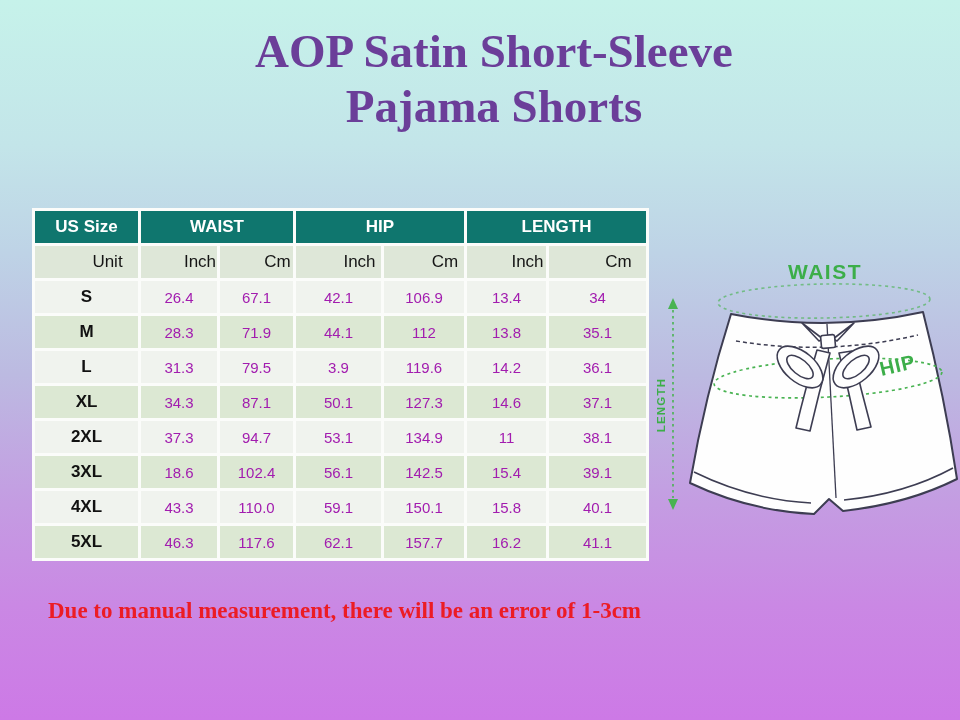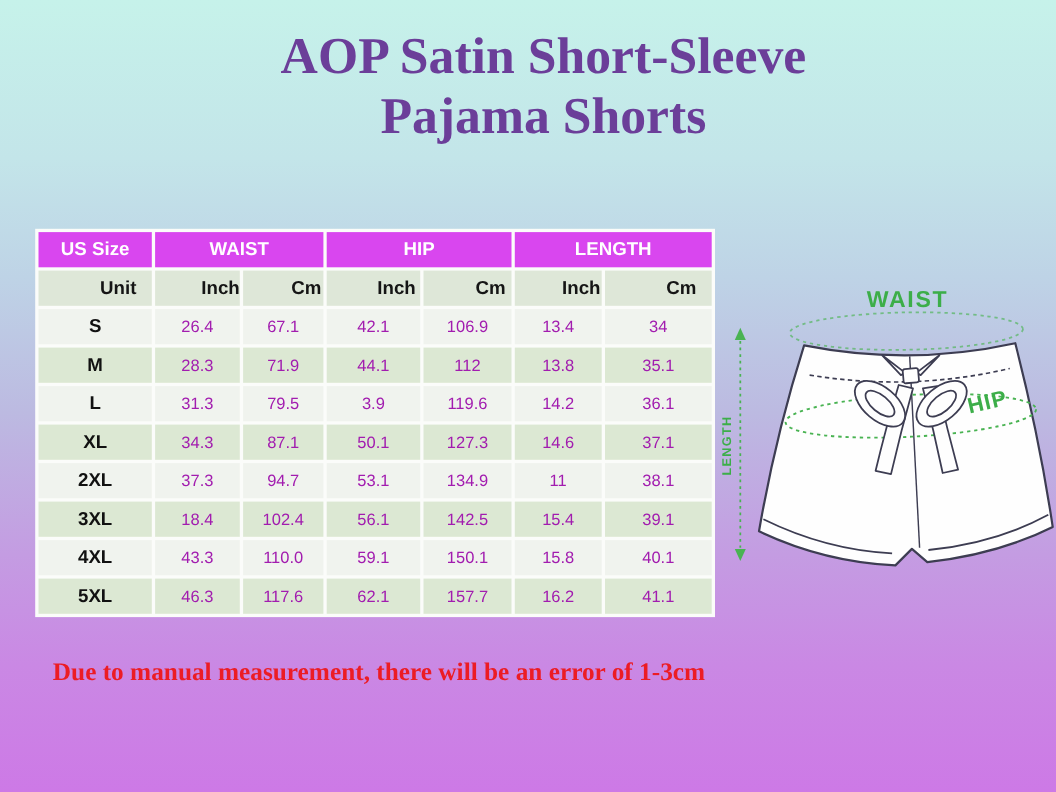--- a/index.html
+++ b/index.html
@@ -18,24 +18,24 @@
   .size-table{
     position:absolute;left:32px;top:208px;
     border-collapse:separate;border-spacing:3px;
     background:#fbfcfa;table-layout:fixed;
   }
   .size-table td,.size-table th{
     padding:0;text-align:center;vertical-align:middle;height:32px;
     font-family:"Liberation Sans",sans-serif;
   }
   .size-table th.group{
-    background:#d946ef;color:#fff;font-size:17px;font-weight:bold;
+    background:#0f766e;color:#fff;font-size:17px;font-weight:bold;
   }
   .size-table tr.unit-row td{
-    background:#dee7d8;color:#151515;font-size:17px;font-weight:bold;padding-left:42px;
+    background:#dee7d8;color:#151515;font-size:17px;font-weight:normal;padding-left:42px;
   }
   .size-table tbody tr:nth-child(odd) td{background:#f0f3ee;}
   .size-table tbody tr:nth-child(even) td{background:#dce8d3;}
   .size-table td.size-cell{font-weight:bold;font-size:17px;color:#111;}
   .size-table td.value-cell{font-size:15px;color:#a21caf;font-weight:400;}
   .note{
     position:absolute;left:48px;top:598px;width:860px;
     font-family:"Liberation Serif",serif;font-weight:bold;
     color:#ec1c24;font-size:23px;white-space:nowrap;
   }
@@ -118,21 +118,21 @@
         <td class="size-cell">2XL</td>
         <td class="value-cell">37.3</td>
         <td class="value-cell">94.7</td>
         <td class="value-cell">53.1</td>
         <td class="value-cell">134.9</td>
         <td class="value-cell">11</td>
         <td class="value-cell">38.1</td>
       </tr>
       <tr>
         <td class="size-cell">3XL</td>
-        <td class="value-cell">18.4</td>
+        <td class="value-cell">18.6</td>
         <td class="value-cell">102.4</td>
         <td class="value-cell">56.1</td>
         <td class="value-cell">142.5</td>
         <td class="value-cell">15.4</td>
         <td class="value-cell">39.1</td>
       </tr>
       <tr>
         <td class="size-cell">4XL</td>
         <td class="value-cell">43.3</td>
         <td class="value-cell">110.0</td>

